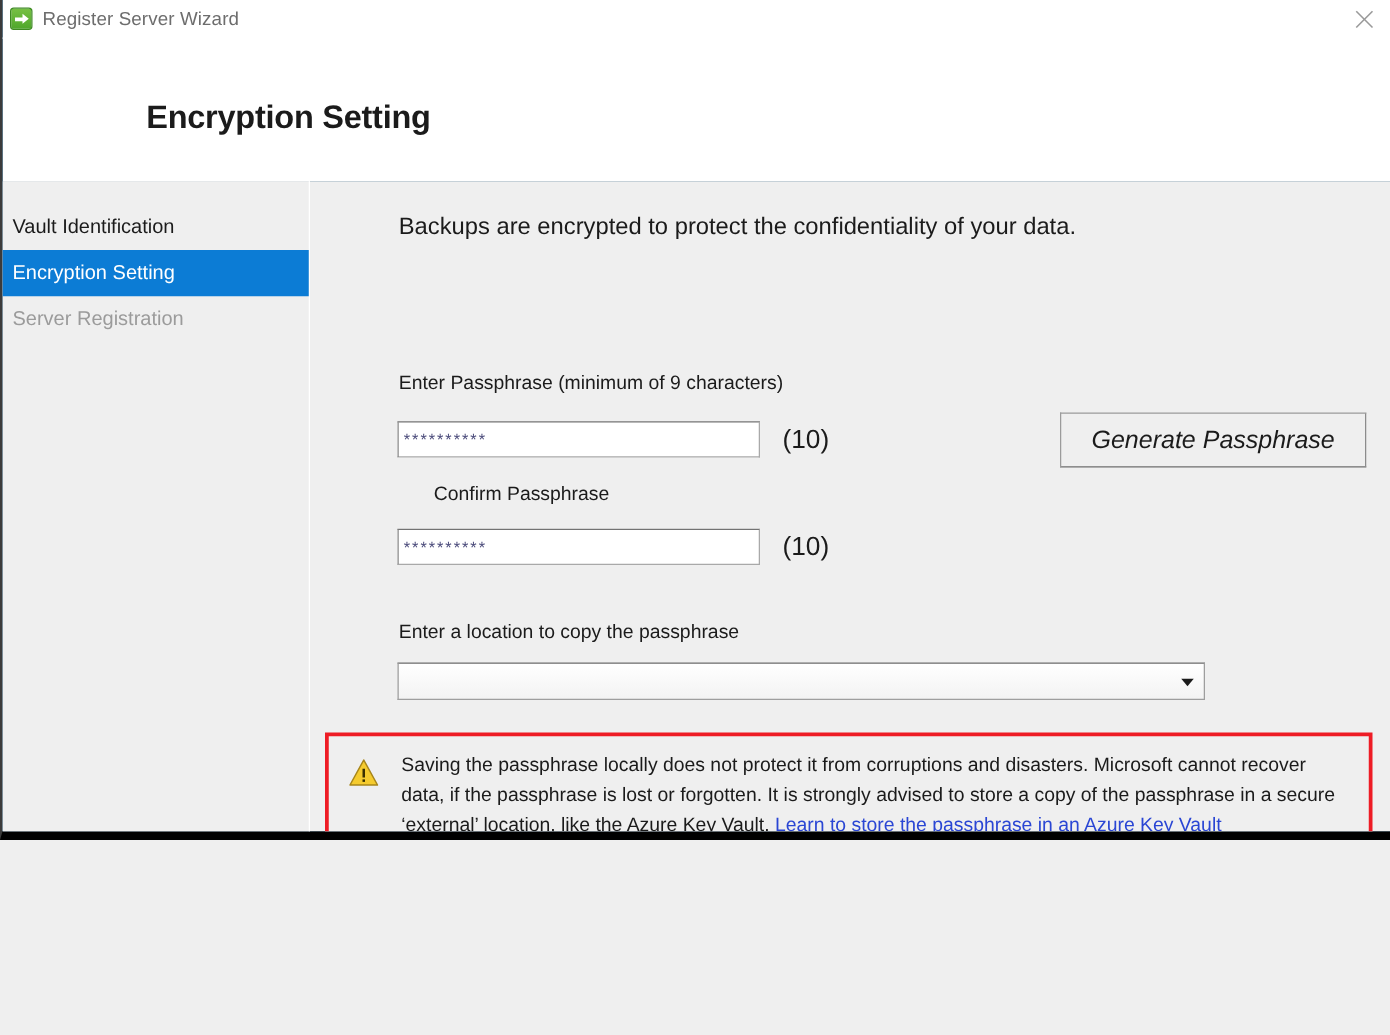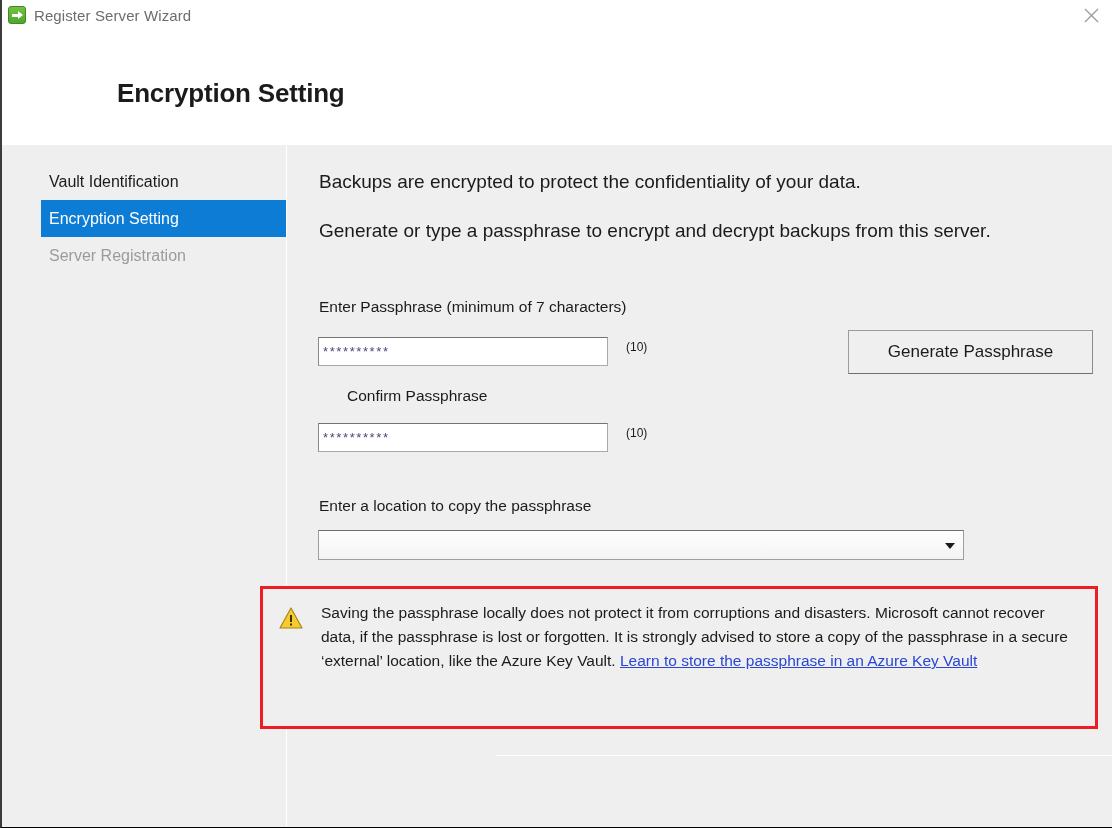--- a/index.html
+++ b/index.html
@@ -10,25 +10,25 @@
     width: 1112px;
     height: 828px;
     background: #efefef;
     font-family: "Liberation Sans", sans-serif;
     overflow: hidden;
   }
 
   #wizard-window {
     position: relative;
     width: 1112px;
-    height: 828px;
+    height: 672px;
     background: #0c4a6e;
     box-sizing: border-box;
     border-left: 2px solid #3b3b3b;
-    border-bottom: 1px solid #000000;
+    border-bottom: 7px solid #000000;
     overflow: hidden;
   }
 
   
   #title-bar {
     position: absolute;
     left: 0; top: 0;
     width: 1112px;
     height: 30px;
     background: #ffffff;
@@ -108,21 +108,20 @@
 
   
   #wizard-sidebar {
     position: absolute;
     left: 0; top: 0;
     width: 246px;
     height: 683px;
     background: #efefef;
     border-right: 1px solid #ffffff;
     box-sizing: border-box;
-    margin-left: 39px;
   }
   .sidebar-step {
     height: 37px;
     display: flex;
     align-items: center;
     padding-left: 8px;
     font-size: 16px;
     color: #1b1b1b;
     box-sizing: border-box;
   }
@@ -181,40 +180,41 @@
     line-height: 27px;
     overflow: hidden;
     white-space: nowrap;
   }
   #passphrase-input { top: 192px; }
   #confirm-input { top: 278px; }
 
   .char-count {
     position: absolute;
     left: 377px;
-    font-size: 12px;
+    font-size: 21px;
     color: #1b1b1b;
   }
   #passphrase-count { top: 195px; }
   #confirm-count { top: 281px; }
 
   .win-button {
     position: absolute;
     background: #efefef;
     border: 1px solid #9b9b9b;
     border-bottom-color: #6f6f6f;
     border-right-color: #8c8c8c;
     box-sizing: border-box;
     font-family: "Liberation Sans", sans-serif;
-    font-size: 17px;
+    font-size: 20px;
     color: #1b1b1b;
     display: flex;
     align-items: center;
     justify-content: center;
     text-align: center;
+    font-style: italic;
   }
 
   #generate-passphrase-button {
     left: 599px;
     top: 185px;
     width: 245px;
     height: 44px;
   }
 
   #location-combo {
@@ -335,23 +335,22 @@
         </div>
         <div class="sidebar-step disabled">
           <span>Server Registration</span>
         </div>
       </div>
     </div>
 
     <div id="content-pane">
 
       <div class="intro-line" id="intro-line-1">Backups are encrypted to protect the confidentiality of your data.</div>
-      <div class="intro-line" id="intro-line-2">Generate or type a passphrase to encrypt and decrypt backups from this server.</div>
-
-      <div class="field-label" id="passphrase-label">Enter Passphrase (minimum of 7 characters)</div>
+
+      <div class="field-label" id="passphrase-label">Enter Passphrase (minimum of 9 characters)</div>
       <div class="text-input" id="passphrase-input">**********</div>
       <div class="char-count" id="passphrase-count">(10)</div>
 
       <div class="field-label" id="confirm-label">Confirm Passphrase</div>
       <div class="text-input" id="confirm-input">**********</div>
       <div class="char-count" id="confirm-count">(10)</div>
 
       <div class="win-button" id="generate-passphrase-button">Generate Passphrase</div>
 
       <div class="field-label" id="location-label">Enter a location to copy the passphrase</div>

